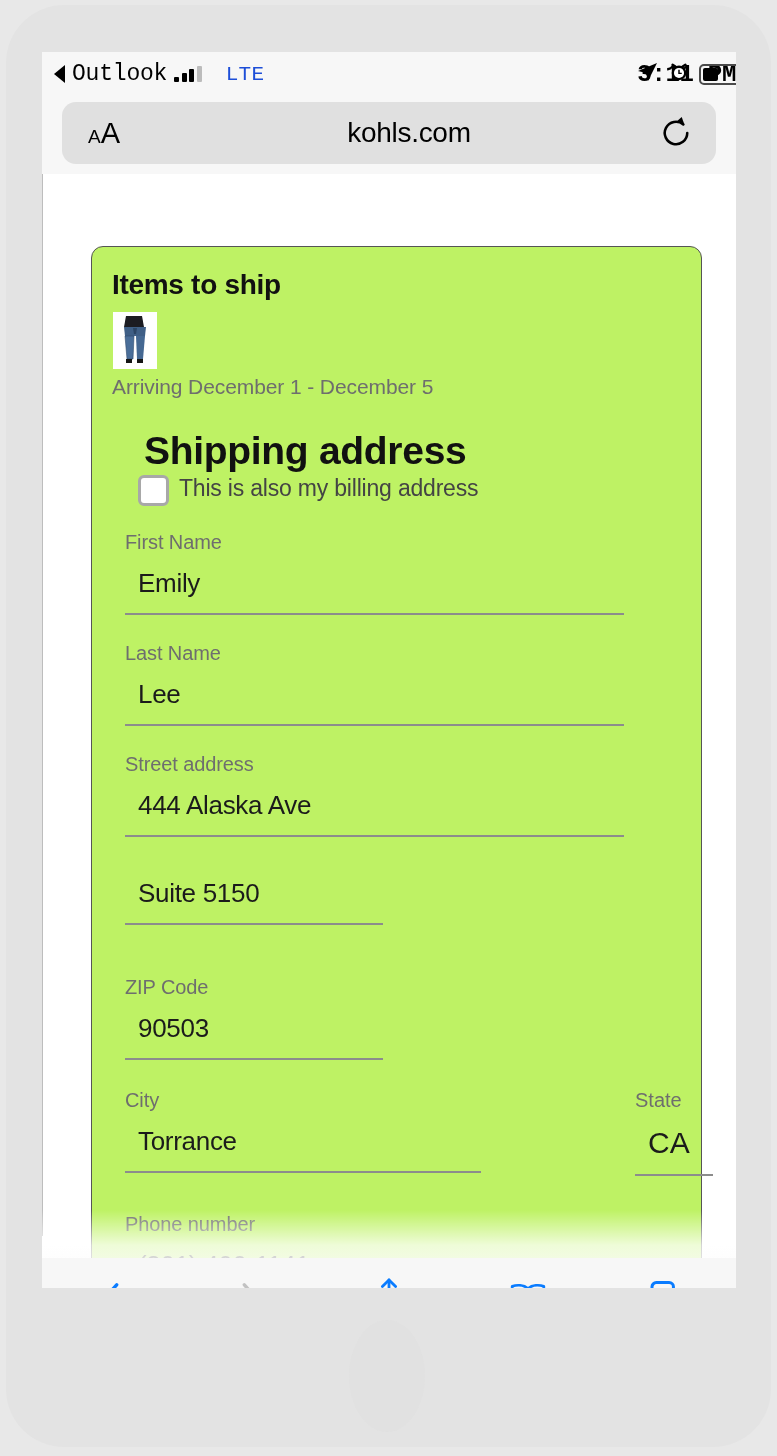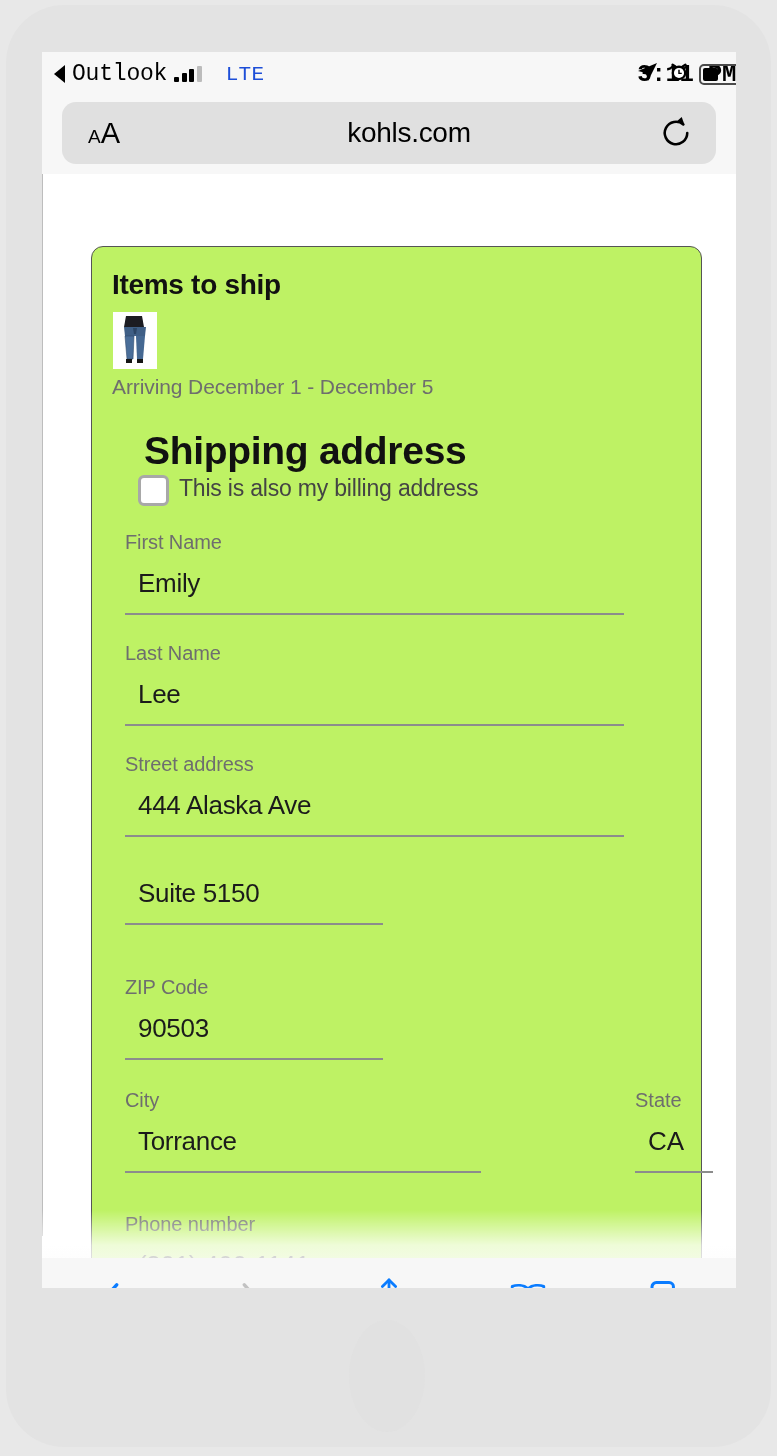--- a/index.html
+++ b/index.html
@@ -134,21 +134,21 @@
   .field .lab{ font-size:20px; color:#6e6e6e; letter-spacing:-.1px; display:block; }
   .field .val{ font-size:26px; color:#1b1b1b; letter-spacing:-.3px; display:block;
                margin-top:14px; margin-left:13px; }
   .field .rule{ display:block; height:2px; background:#8c8c8c; margin-top:14px; }
 
   .f-wide .rule{ width:499px; }
   .f-half .rule{ width:258px; }
 
   .f-state{ position:absolute; left:543px; }
   .f-state .lab{ font-size:20px; color:#6e6e6e; display:block; }
-  .f-state .val{ font-size:26px; color:#1b1b1b; display:block; margin-top:14px; margin-left:13px; }
+  .f-state .val{ font-size:30px; color:#1b1b1b; display:block; margin-top:14px; margin-left:13px; }
   .f-state .rule{ display:block; height:2px; background:#8c8c8c; margin-top:14px; width:78px; }
 
   .fade{
     position:absolute; left:0; bottom:0; width:694px; height:78px;
     background:linear-gradient(to bottom, rgba(255,255,255,0) 0%, rgba(255,255,255,.75) 45%, #fafafa 100%);
     pointer-events:none;
   }
 
   
   .toolbar{

